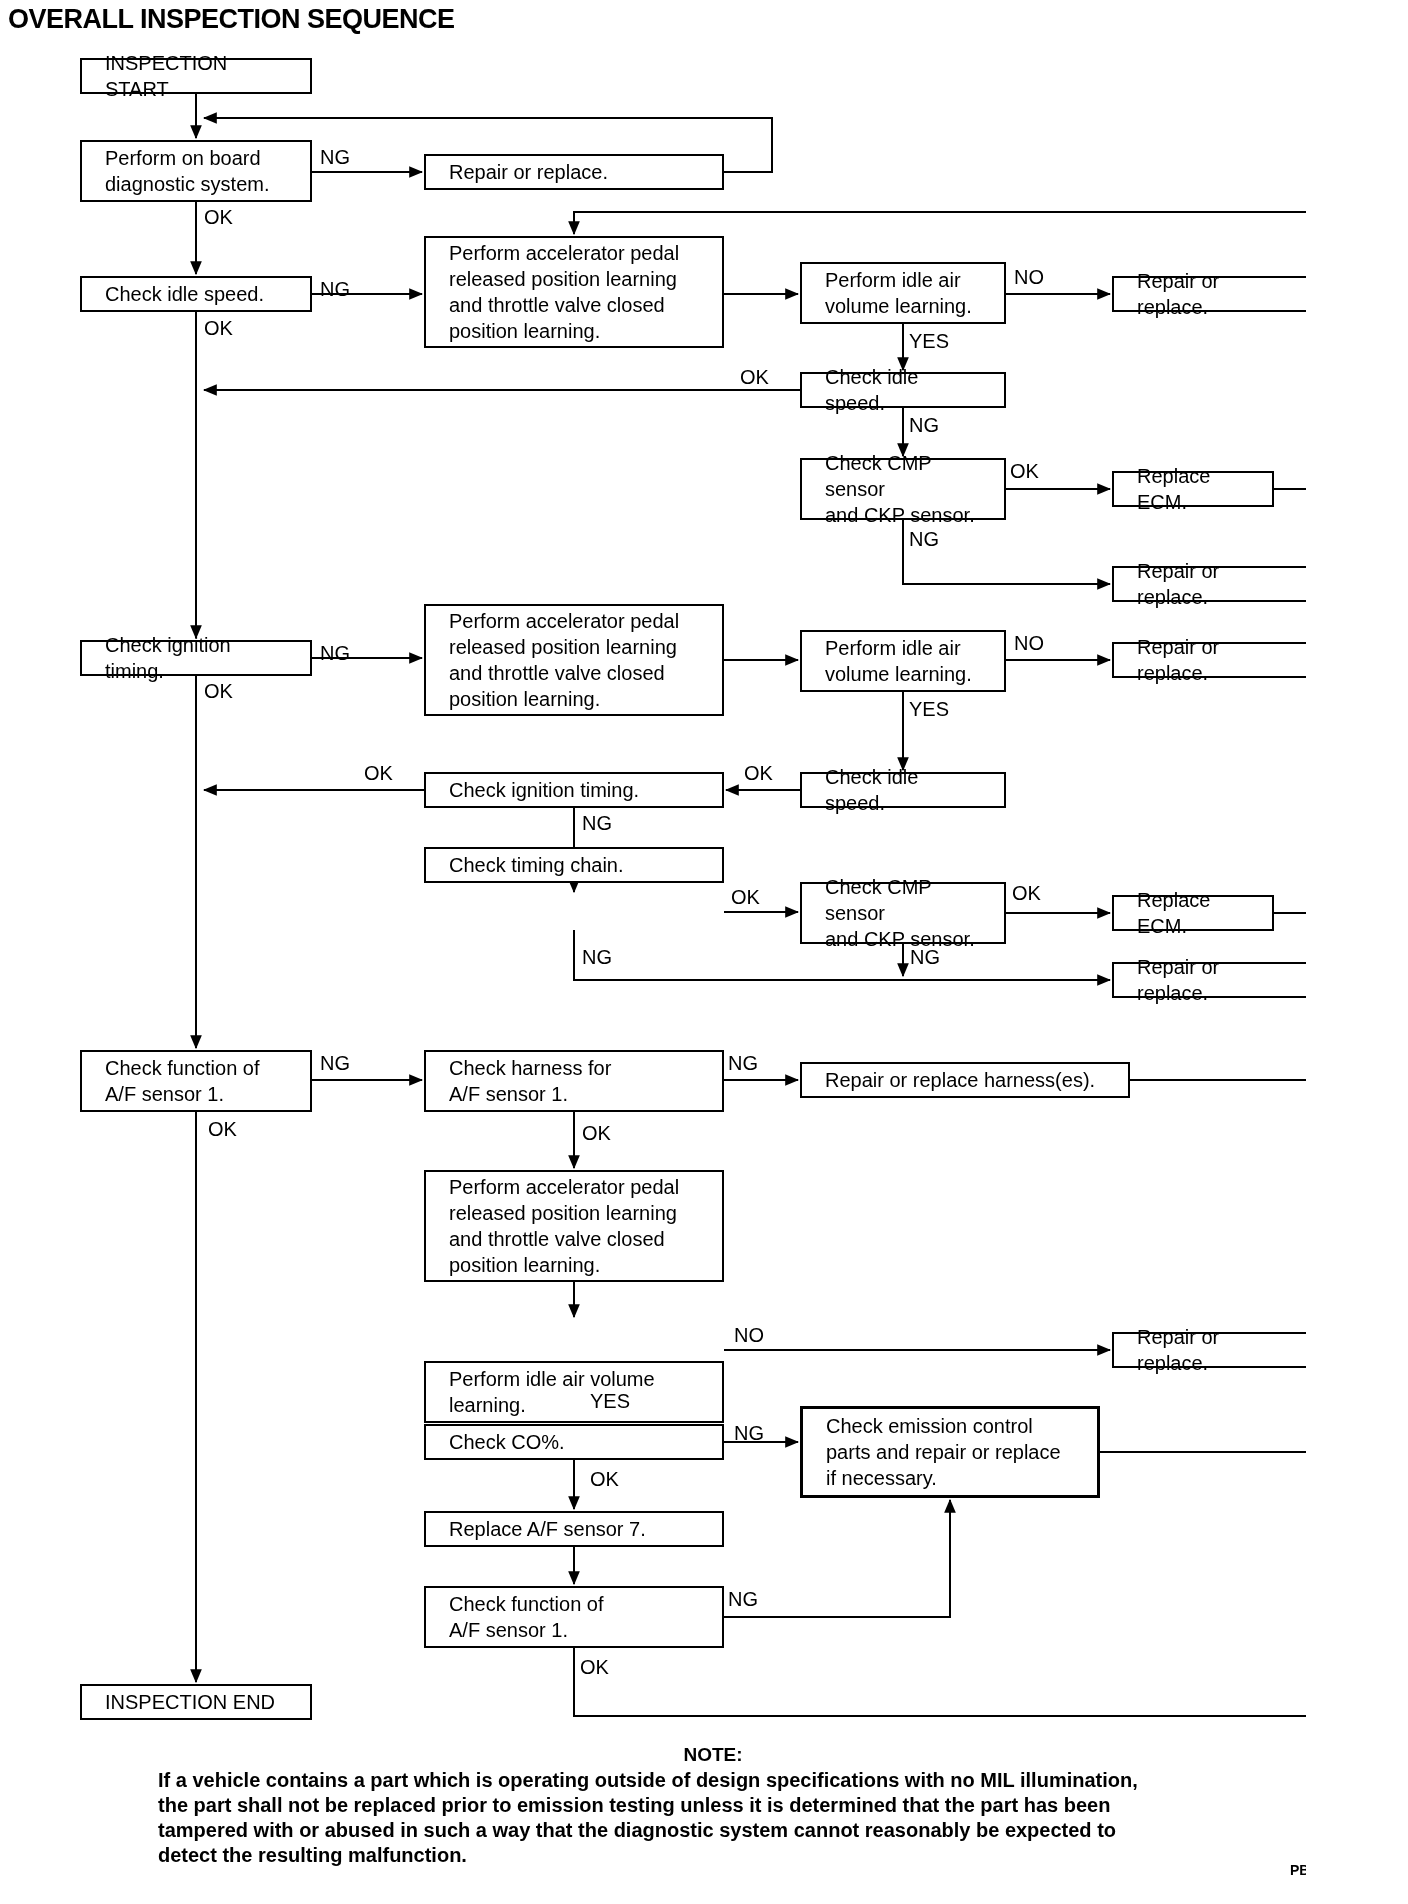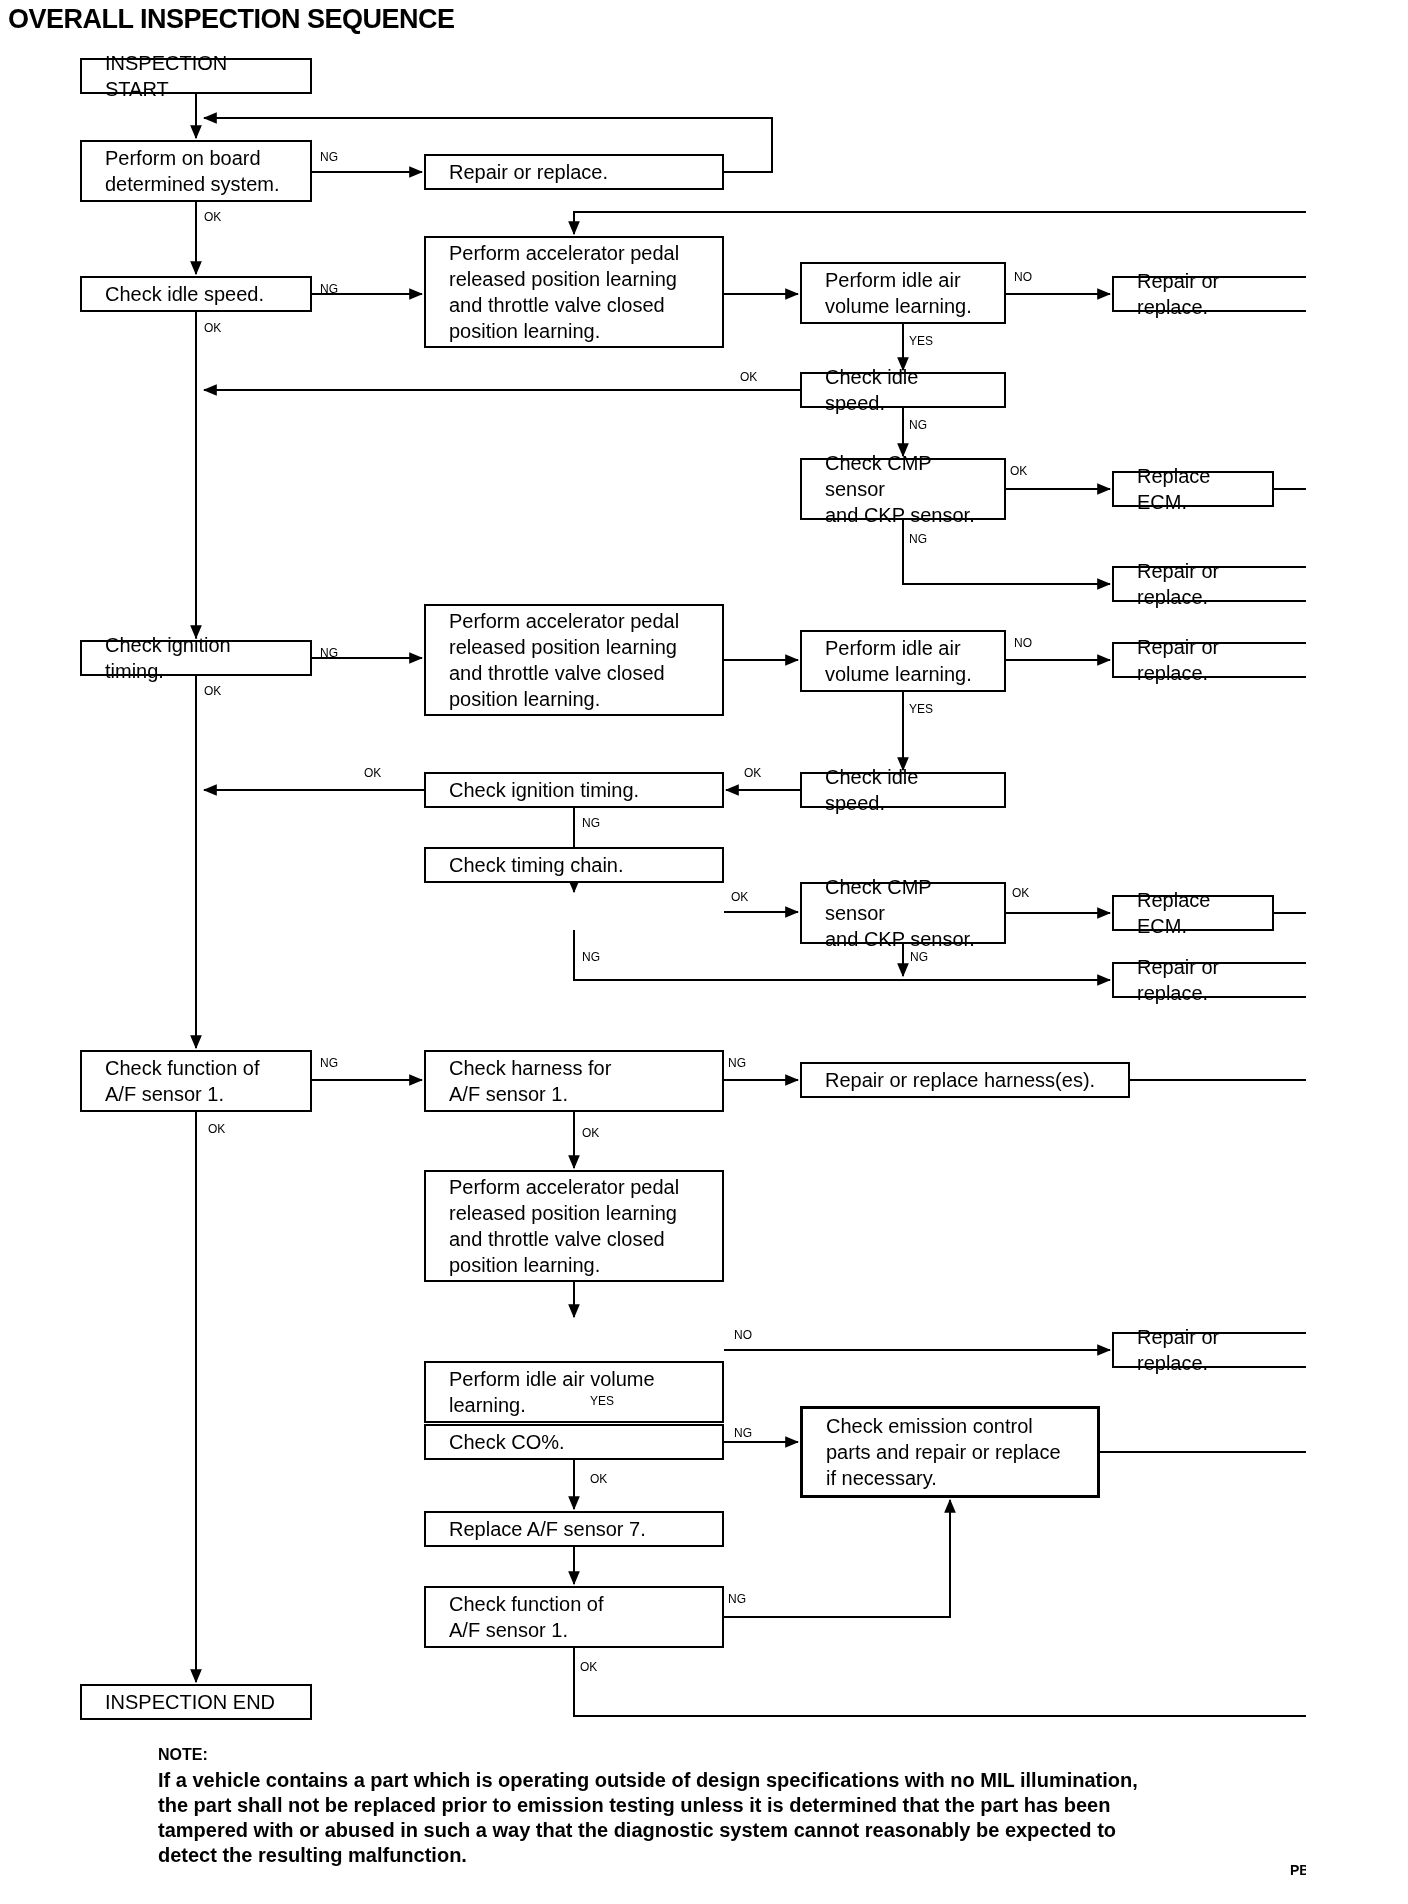--- a/index.html
+++ b/index.html
@@ -3,23 +3,23 @@
 <meta charset="utf-8">
 <style>
   html,body{margin:0;padding:0;background:#fff;}
   #canvas{position:relative;width:1306px;height:1904px;background:#ffffff;
           font-family:"Liberation Sans","DejaVu Sans",sans-serif;color:#000;overflow:hidden;border-radius:10px;}
   #page-title{position:absolute;left:8px;top:4px;font-size:27px;font-weight:bold;letter-spacing:-0.5px;}
   #connectors{position:absolute;left:0;top:0;width:1408px;height:1904px;}
   .box{position:absolute;border:2px solid #000;background:#fff;display:flex;align-items:center;
        box-sizing:border-box;padding:0 23px;font-size:20px;line-height:26px;white-space:pre-line;}
   .box.bold{border-width:3px;}
-  .lbl{position:absolute;font-size:12px;line-height:22px;}
+  .lbl{position:absolute;font-size:20px;line-height:22px;}
   .note{position:absolute;left:158px;top:1742px;width:1110px;font-weight:bold;}
-  .note .nh{font-size:16px;line-height:26px;}
+  .note .nh{font-size:19px;line-height:26px;text-align:center;}
   .note .nl{font-size:20px;line-height:25px;white-space:pre-line;}
   .figcode{position:absolute;left:1290px;top:1862px;font-size:14px;font-weight:bold;}
 </style>
 </head>
 <body>
 
 <div id="canvas">
 
   <div id="page-title">OVERALL INSPECTION SEQUENCE</div>
 
@@ -76,21 +76,21 @@
       <path d="M574,1460 V1509" marker-end="url(#ah)"></path>
       <path d="M574,1547 V1584" marker-end="url(#ah)"></path>
       <path d="M724,1617 H950 V1500" marker-end="url(#ah)"></path>
       <path d="M574,1648 V1716 H1354"></path>
       <path d="M196,1112 V1682" marker-end="url(#ah)"></path>
     </g>
   </svg>
 
   <div class="box" style="left:80px;top:58px;width:232px;height:36px;">INSPECTION START</div>
   <div class="box" style="left:80px;top:140px;width:232px;height:62px;">Perform on board
-determined system.</div>
+diagnostic system.</div>
   <div class="box" style="left:424px;top:154px;width:300px;height:36px;">Repair or replace.</div>
   <div class="box" style="left:80px;top:276px;width:232px;height:36px;">Check idle speed.</div>
   <div class="box" style="left:424px;top:236px;width:300px;height:112px;">Perform accelerator pedal
 released position learning
 and throttle valve closed
 position learning.</div>
   <div class="box" style="left:800px;top:262px;width:206px;height:62px;">Perform idle air
 volume learning.</div>
   <div class="box" style="left:1112px;top:276px;width:200px;height:36px;">Repair or replace.</div>
   <div class="box" style="left:800px;top:372px;width:206px;height:36px;">Check idle speed.</div>

